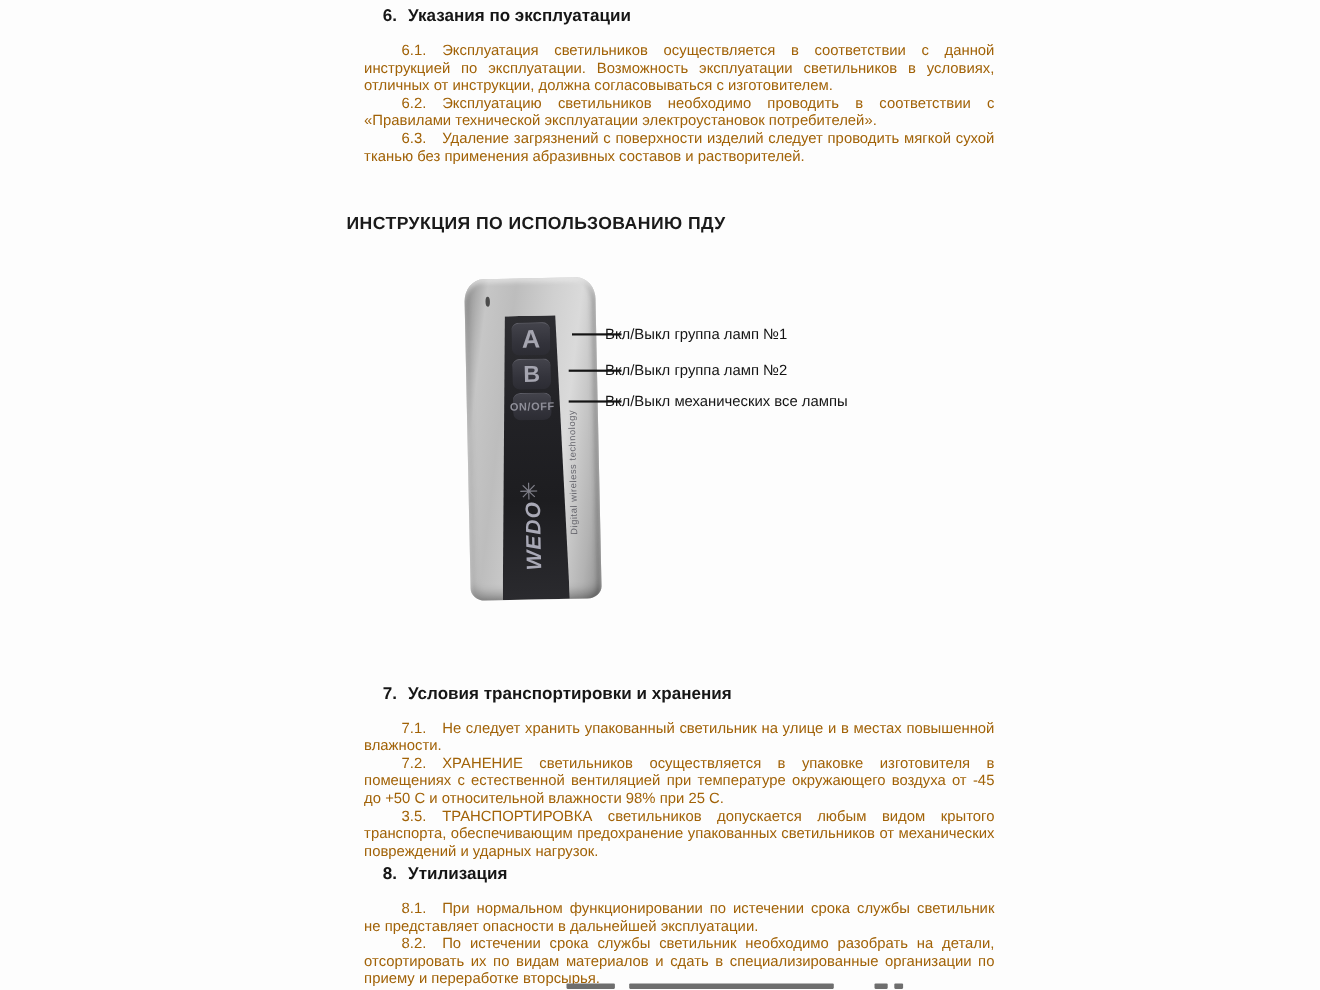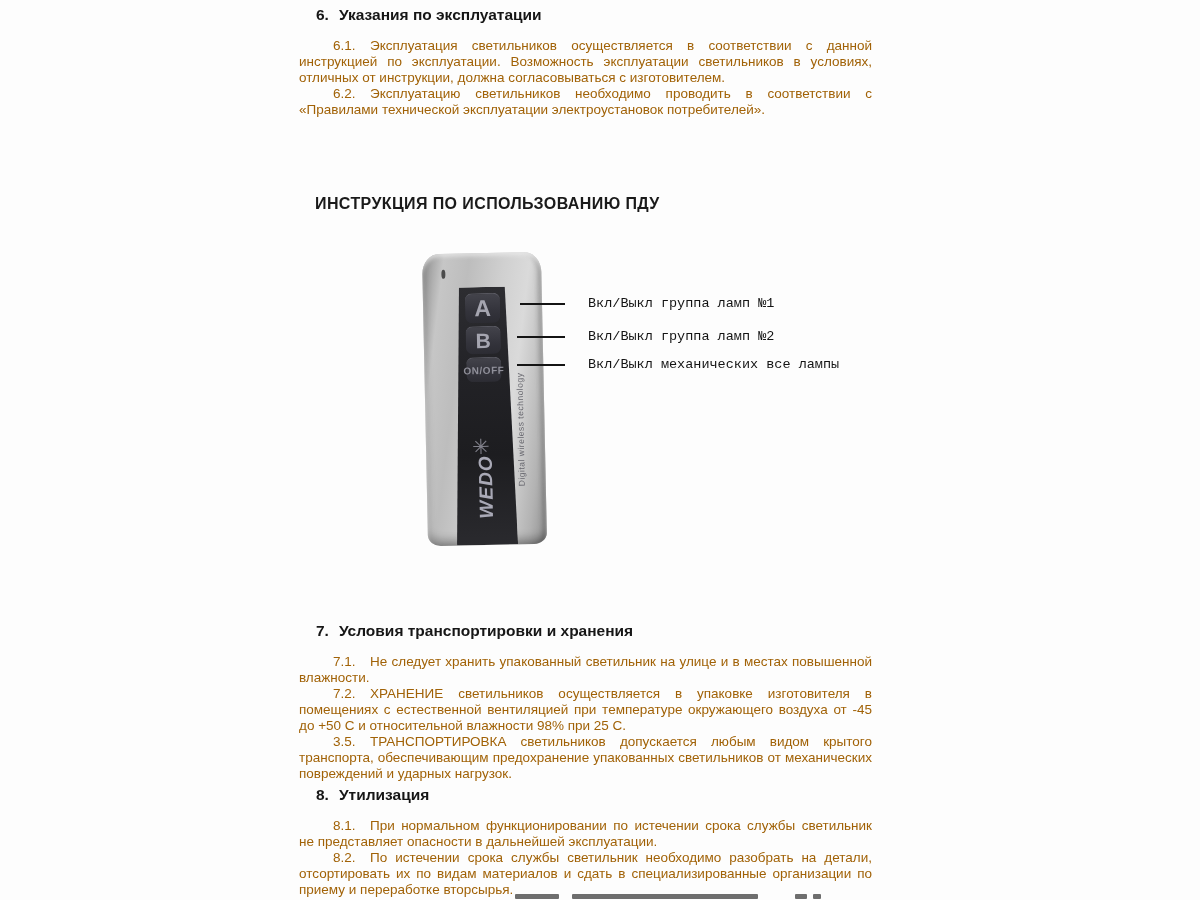--- a/index.html
+++ b/index.html
@@ -12,21 +12,21 @@
     position: relative;
     width: 1200px;
     height: 900px;
     background: #fdfdfd;
     overflow: hidden;
     color: #1f1f1f;
   }
   
   .text-block {
     position: absolute;
-    left: 299px;
+    left: 331px;
     width: 573px;
   }
   .sec-heading {
     font-size: 15.5px;
     font-weight: 700;
     line-height: 18px;
     margin: 0 0 14px 0;
     padding-left: 17px;
     color: #161616;
   }
@@ -130,45 +130,45 @@
     white-space: nowrap;
   }
   
   .pointer {
     position: absolute;
     height: 2px;
     background: #141414;
   }
   .callout {
     position: absolute;
-    left: 588px;
+    left: 550px;
     font-size: 13.5px;
     line-height: 16px;
     color: #141414;
     white-space: nowrap;
-    font-family: Liberation Mono, monospace;
   }
   
   .edge-seg {
     position: absolute;
     top: 894px;
     height: 5px;
     background: #6e6e6e;
     border-radius: 1px;
   }
 </style>
 </head>
 <body>
 
 <div class="page">
 
   <section class="text-block" style="top:6px">
     <h2 class="sec-heading"><span class="sec-num">6.</span><span>Указания по эксплуатации</span></h2>
     <p class="para"><span class="pnum">6.1.</span><span>Эксплуатация светильников осуществляется в соответствии с данной инструкцией по эксплуатации. Возможность эксплуатации светильников в условиях, отличных от инструкции,  должна согласовываться с изготовителем.</span></p>
     <p class="para"><span class="pnum">6.2.</span><span>Эксплуатацию светильников необходимо проводить в соответствии с «Правилами технической эксплуатации электроустановок потребителей».</span></p>
+    <p class="para"><span class="pnum">6.3.</span><span>Удаление загрязнений с поверхности изделий следует проводить мягкой сухой тканью без применения абразивных составов и растворителей.</span></p>
   </section>
 
   <div class="fig-title">ИНСТРУКЦИЯ ПО ИСПОЛЬЗОВАНИЮ ПДУ</div>
 
   <div class="remote">
     <div class="led"></div>
     <div class="strip">
       <div class="btn btn-a">A</div>
       <div class="btn btn-b">B</div>
       <div class="btn btn-onoff">ON/OFF</div>

